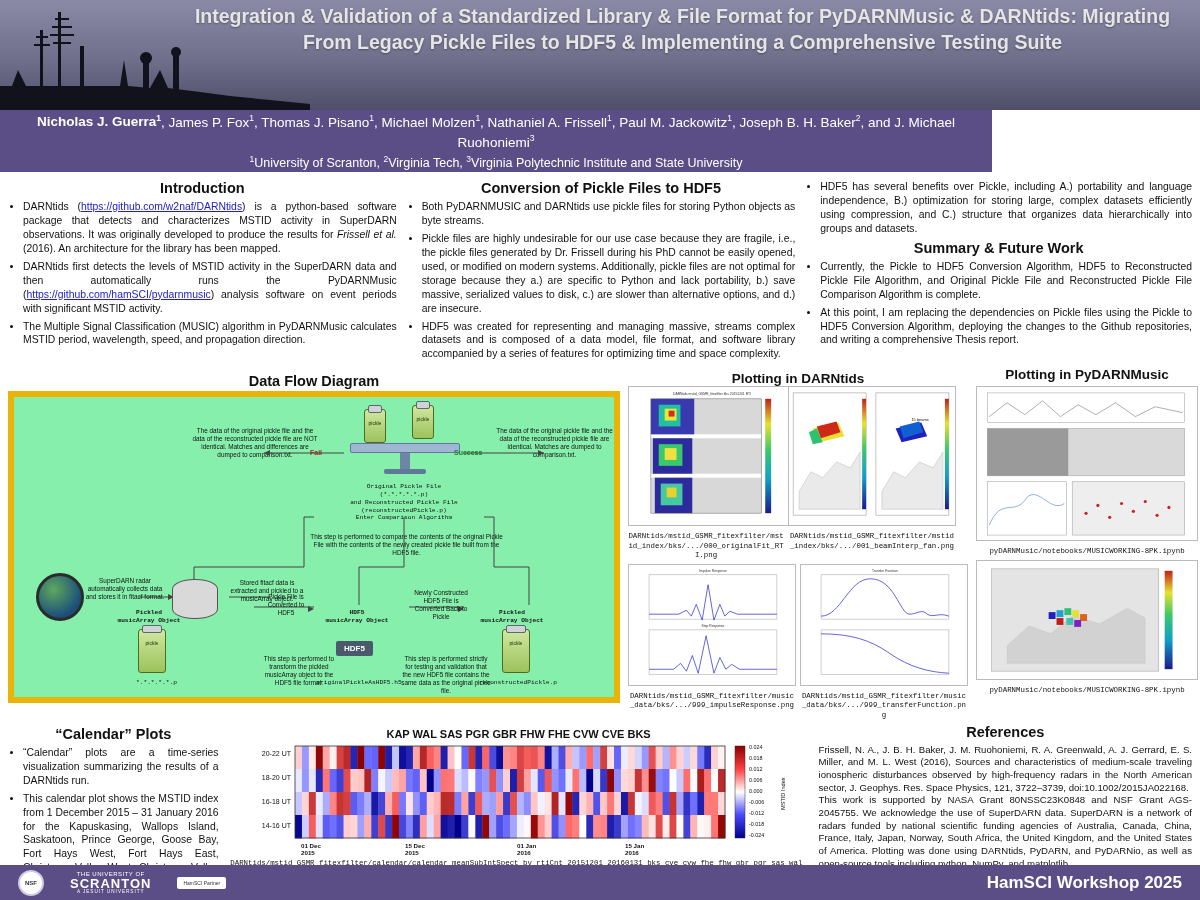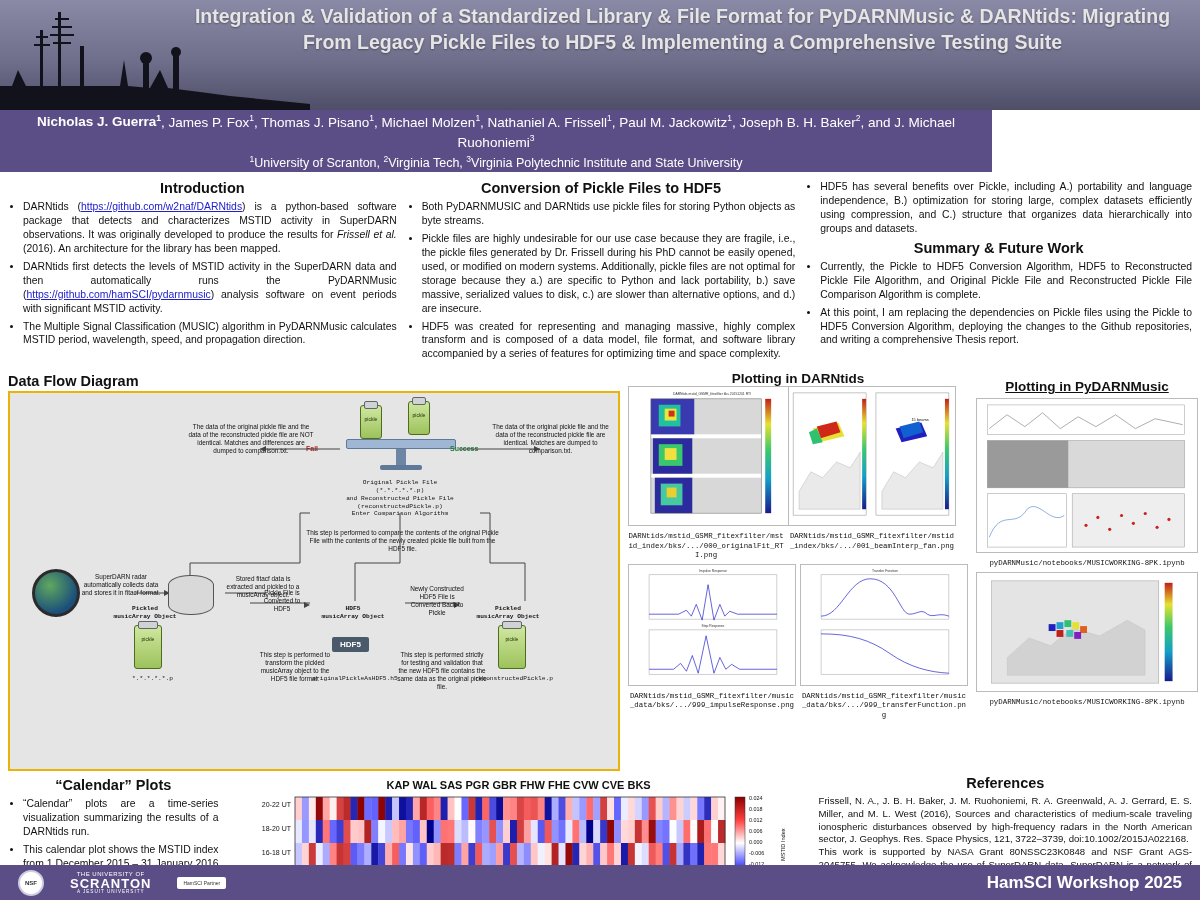--- a/index.html
+++ b/index.html
@@ -76,28 +76,28 @@
     text-align:justify;
   }
   ul.body li { margin-bottom:4px; }
   a { color:#2020cc; text-decoration:underline; }
   .ital { font-style:italic; }
   .mono { font-family:"Liberation Mono", monospace; font-size:9px; }
 
   
   .dfd-wrap {
     margin-top:2px;
-    border:2px solid #eab308;
-    background:#e5e5e5;
+    border:6px solid #eab308;
+    background:#86efac;
     width:612px;
-    height:380px;
+    height:312px;
     position:relative;
     overflow:hidden;
   }
-  .dfd-title { text-align:left; font-size:14.5px; font-weight:bold; margin:6px 0 2px 0; }
+  .dfd-title { text-align:center; font-size:14.5px; font-weight:bold; margin:6px 0 2px 0; }
   .jar {
     position:absolute;
     width:22px; height:34px;
     background:linear-gradient(180deg,#cfe8a0,#9dc25c);
     border:1.4px solid #4f6b1e;
     border-radius:3px;
   }
   .jar::before {
     content:""; position:absolute; left:3px; right:3px; top:-5px; height:6px;
     background:#cfd3d6; border:1.2px solid #60666a; border-radius:2px;
@@ -208,21 +208,21 @@
         <li>DARNtids first detects the levels of MSTID activity in the SuperDARN data and then automatically runs the PyDARNMusic (<a href="#">https://github.com/hamSCI/pydarnmusic</a>) analysis software on event periods with significant MSTID activity.</li>
         <li>The Multiple Signal Classification (MUSIC) algorithm in PyDARNMusic calculates MSTID period, wavelength, speed, and propagation direction.</li>
       </ul>
     </div>
 
     <div class="col col2">
       <h2 class="sec">Conversion of Pickle Files to HDF5</h2>
       <ul class="body">
         <li>Both PyDARNMUSIC and DARNtids use pickle files for storing Python objects as byte streams.</li>
         <li>Pickle files are highly undesirable for our use case because they are fragile, i.e., the pickle files generated by Dr. Frissell during his PhD cannot be easily opened, used, or modified on modern systems. Additionally, pickle files are not optimal for storage because they a.) are specific to Python and lack portability, b.) save massive, serialized values to disk, c.) are slower than alternative options, and d.) are insecure.</li>
-        <li>HDF5 was created for representing and managing massive, highly complex transform and is composed of a data model, file format, and software library accompanied by a series of features for optimizing time and space complexity.</li>
+        <li>HDF5 was created for representing and managing massive, streams complex datasets and is composed of a data model, file format, and software library accompanied by a series of features for optimizing time and space complexity.</li>
       </ul>
     </div>
 
     <div class="col col3">
       <ul class="body" style="margin-top:4px;">
         <li>HDF5 has several benefits over Pickle, including A.) portability and language independence, B.) optimization for storing large, complex datasets efficiently using compression, and C.) structure that organizes data hierarchically into groups and datasets.</li>
       </ul>
       <h2 class="sec">Summary &amp; Future Work</h2>
       <ul class="body">
         <li>Currently, the Pickle to HDF5 Conversion Algorithm, HDF5 to Reconstructed Pickle File Algorithm, and Original Pickle File and Reconstructed Pickle File Comparison Algorithm is complete.</li>
@@ -402,21 +402,21 @@
               <path d="M20 70 C50 70 70 76 90 90 C110 104 130 109 150 110"></path>
             </g>
             <text x="85" y="7" font-size="3.4" text-anchor="middle" fill="#333">Transfer Function</text>
           </svg>
           <div class="fig-cap">DARNtids/mstid_GSMR_fitexfilter/music_data/bks/.../999_transferFunction.png</div>
         </div>
       </div>
     </div>
 
     <div style="width:228px;">
-      <div class="plot-title" style="line-height:1.2;margin-top:12px;text-decoration:underline;">Plotting in PyDARNMusic</div>
+      <div class="plot-title" style="line-height:1.2;margin-top:0;">Plotting in PyDARNMusic</div>
       <svg class="figbox" width="222" height="155" viewBox="0 0 222 155" style="margin-top:2px;">
         <rect width="222" height="155" fill="#fff"></rect>
         <rect x="10" y="6" width="200" height="30" fill="#fff" stroke="#999" stroke-width="0.5"></rect>
         <g stroke="#333" stroke-width="0.4" fill="none">
           <path d="M12 30 L30 16 L48 28 L66 14 L84 30 L102 18 L120 28 L140 16 L160 30 L180 20 L208 26"></path>
         </g>
         <rect x="10" y="42" width="200" height="48" fill="#d9d9d9" stroke="#999" stroke-width="0.5"></rect>
         <rect x="10" y="42" width="82" height="48" fill="#9a9a9a"></rect>
         <rect x="96" y="96" width="114" height="54" fill="#eee" stroke="#999" stroke-width="0.5"></rect>
         <g fill="#cc2020">

